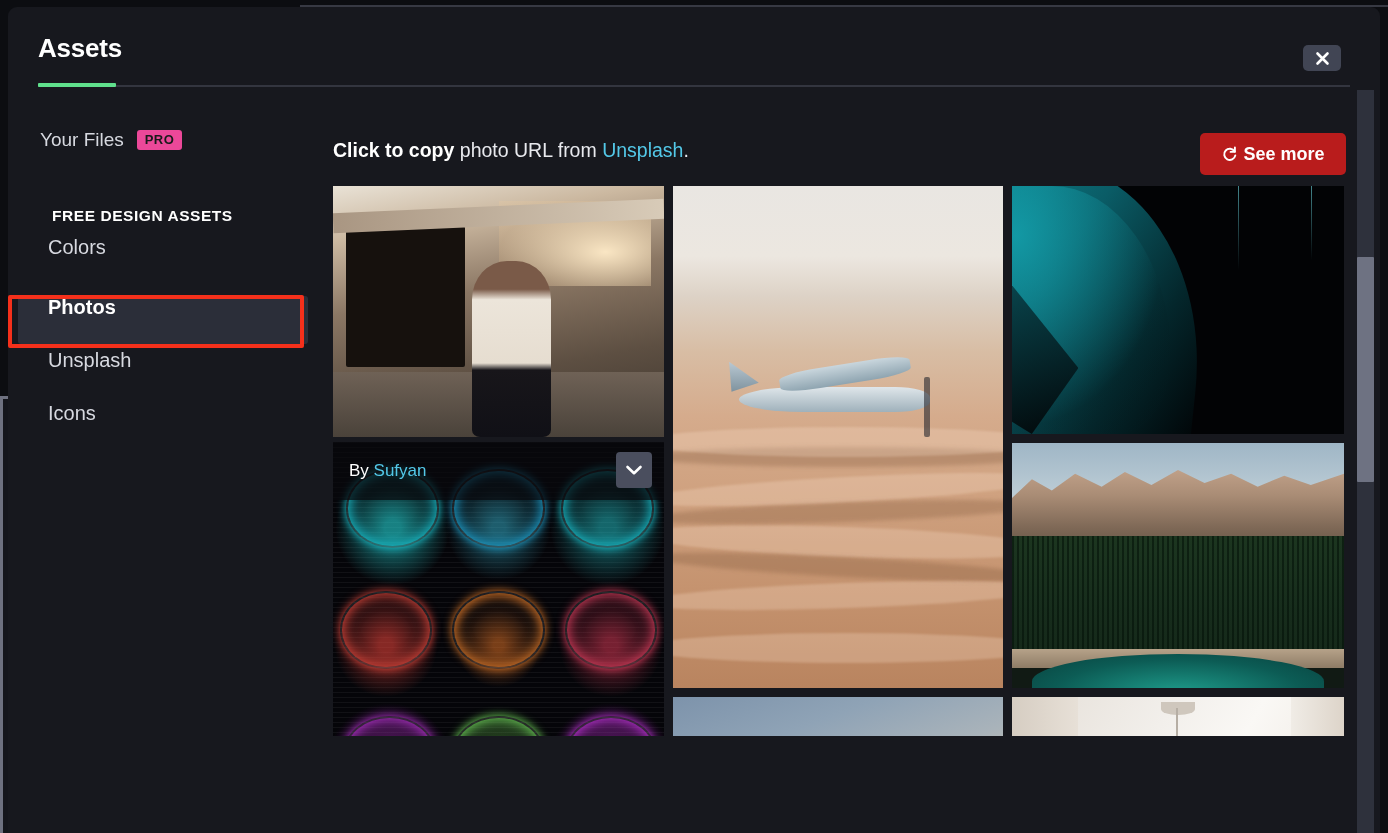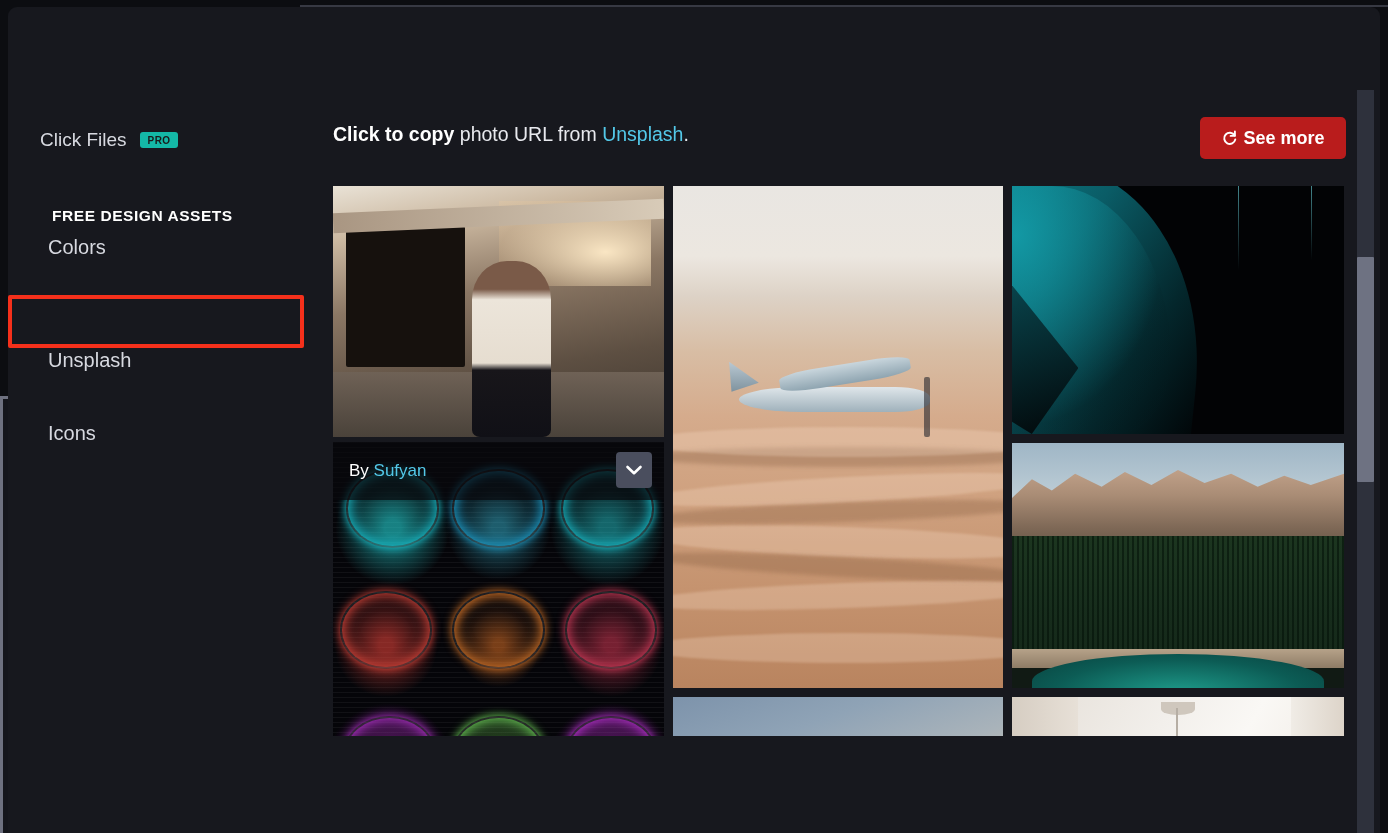--- a/index.html
+++ b/index.html
@@ -109,23 +109,23 @@
     align-items: center;
     padding-left: 22px;
     border-radius: 4px;
     cursor: pointer;
     font-size: 19px;
     color: #d7d9e0;
   }
   .sidebar-row.your-files { top: 27px; }
   .pro-badge {
     margin-left: 13px;
-    background: #14b8a6;
+    background: #ec4899;
     color: #1a1a1a;
-    font-size: 10px;
+    font-size: 13px;
     font-weight: bold;
     letter-spacing: .4px;
     padding: 3px 8px 2px 8px;
     border-radius: 3px;
     line-height: 1.15;
   }
   .section-heading {
     position: absolute;
     left: 44px; top: 117px;
     font-size: 15.5px;
@@ -163,21 +163,21 @@
 
   
   .content {
     position: absolute;
     left: 318px; top: 83px;
     width: 1054px; height: 743px;
     background: #17181e;
   }
   .content-head {
     position: absolute;
-    left: 0; top: 0;
+    left: 0; top: 16px;
     width: 1054px; height: 96px;
   }
   .copy-hint {
     position: absolute;
     left: 7px; top: 33px;
     font-size: 19.5px;
     color: #e8e9ee;
     white-space: nowrap;
   }
   .copy-hint .strong { font-weight: bold; color: #ffffff; }
@@ -452,37 +452,52 @@
 
 <div id="page">
 
   <div class="top-strip"></div>
   <div class="top-strip-line"></div>
   <div class="page-edge-left"></div>
   <div class="page-edge-left-inner"></div>
 
   <div id="modal">
 
+    <div class="modal-header">
+      <div class="modal-title">Assets</div>
+      <div class="title-divider"></div>
+      <div class="title-underline"></div>
+      <button class="close-button">
+        <span>
+          <svg width="15" height="15" viewBox="0 0 15 15">
+            <path d="M2.5 2.5 L12.5 12.5 M12.5 2.5 L2.5 12.5" stroke="#ffffff" stroke-width="2.6" stroke-linecap="round"></path>
+          </svg>
+        </span>
+      </button>
+    </div>
 
     <div class="sidebar">
 
       <div class="sidebar-row your-files">
-        <span>Click Files</span>
+        <span>Your Files</span>
         <span class="pro-badge">PRO</span>
       </div>
 
       <div class="section-heading">FREE DESIGN ASSETS</div>
 
       <div class="nav-item" style="top:146px;">
         <span>Colors</span>
+      </div>
+      <div class="nav-item selected" style="top:206px;">
+        <span>Photos</span>
       </div>
       <div class="nav-item" style="top:259px;">
         <span>Unsplash</span>
       </div>
-      <div class="nav-item" style="top:332px;">
+      <div class="nav-item" style="top:312px;">
         <span>Icons</span>
       </div>
 
       <div class="red-highlight"></div>
     </div>
 
     <div class="content">
 
       <div class="content-head">
         <div class="copy-hint">

